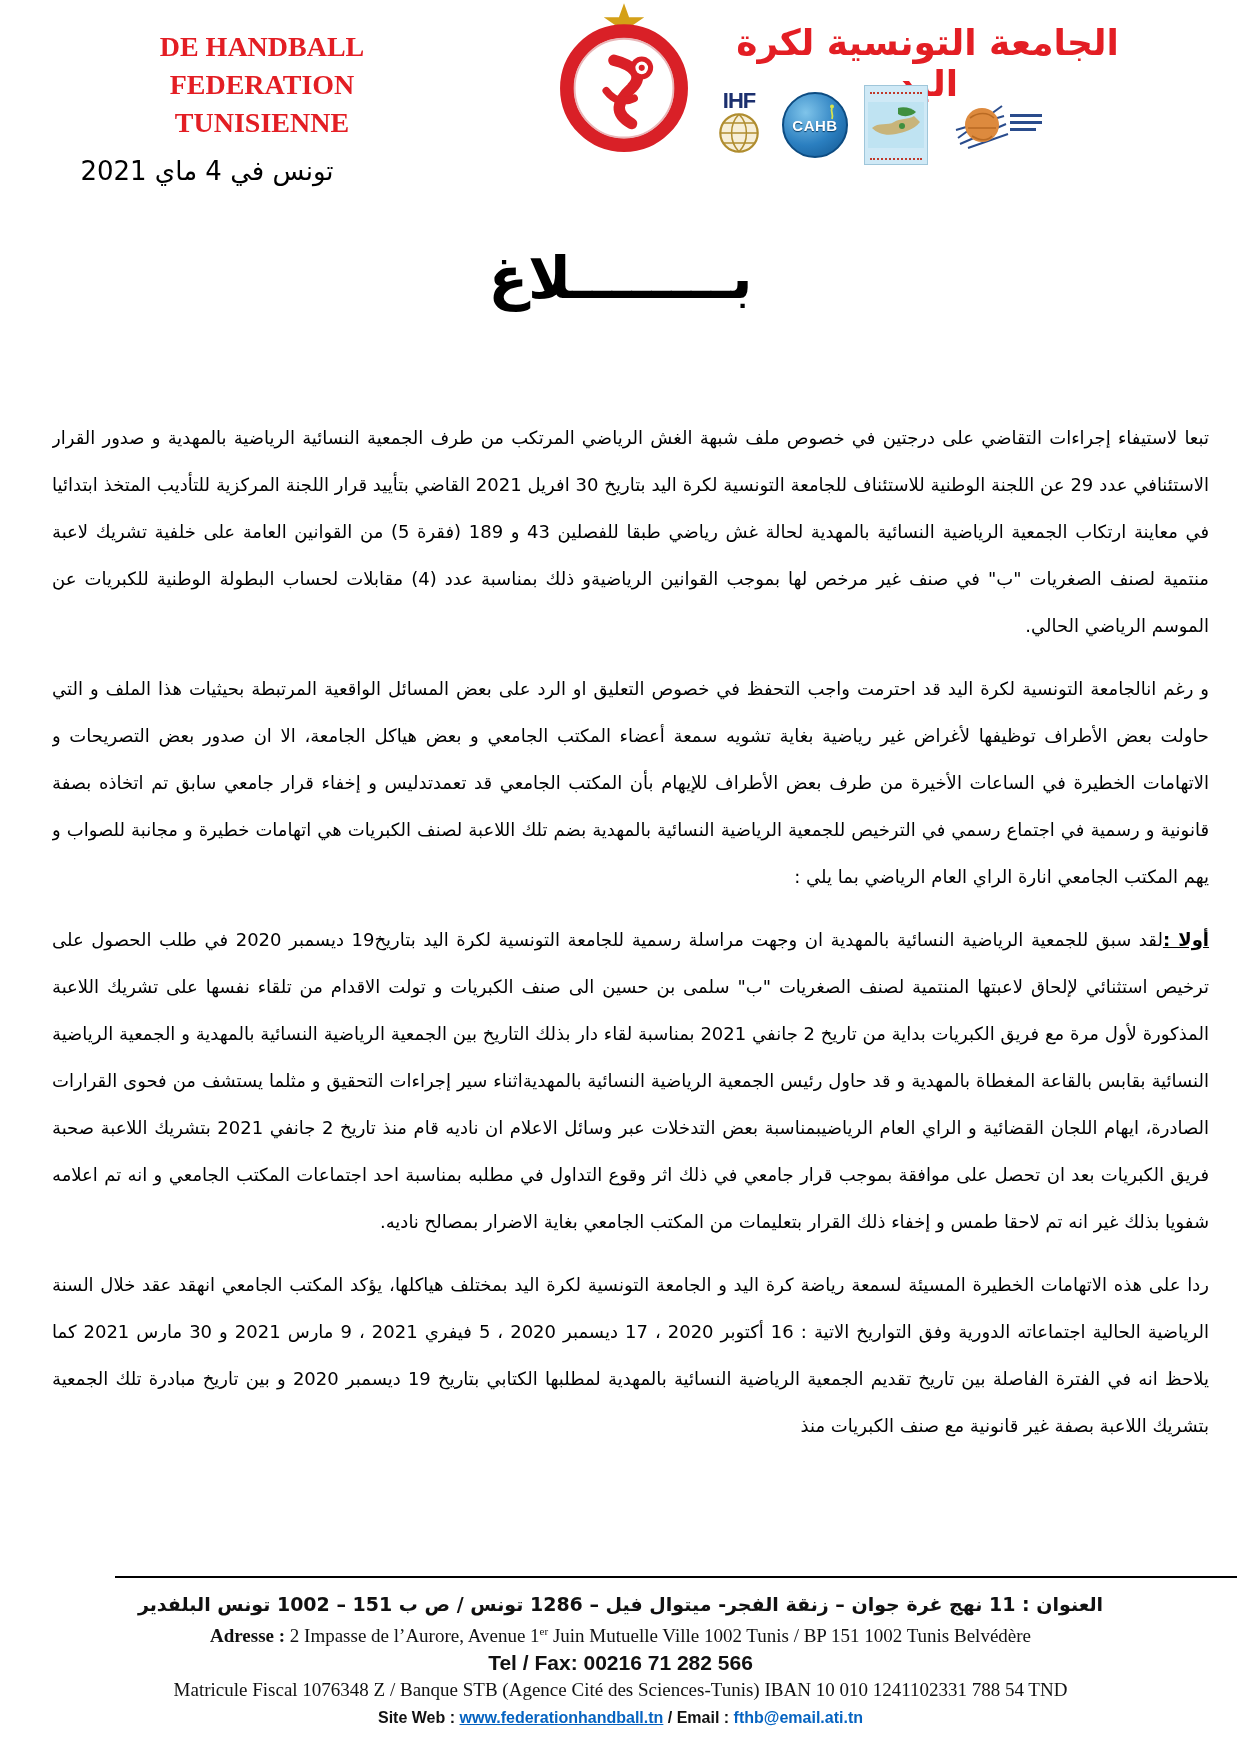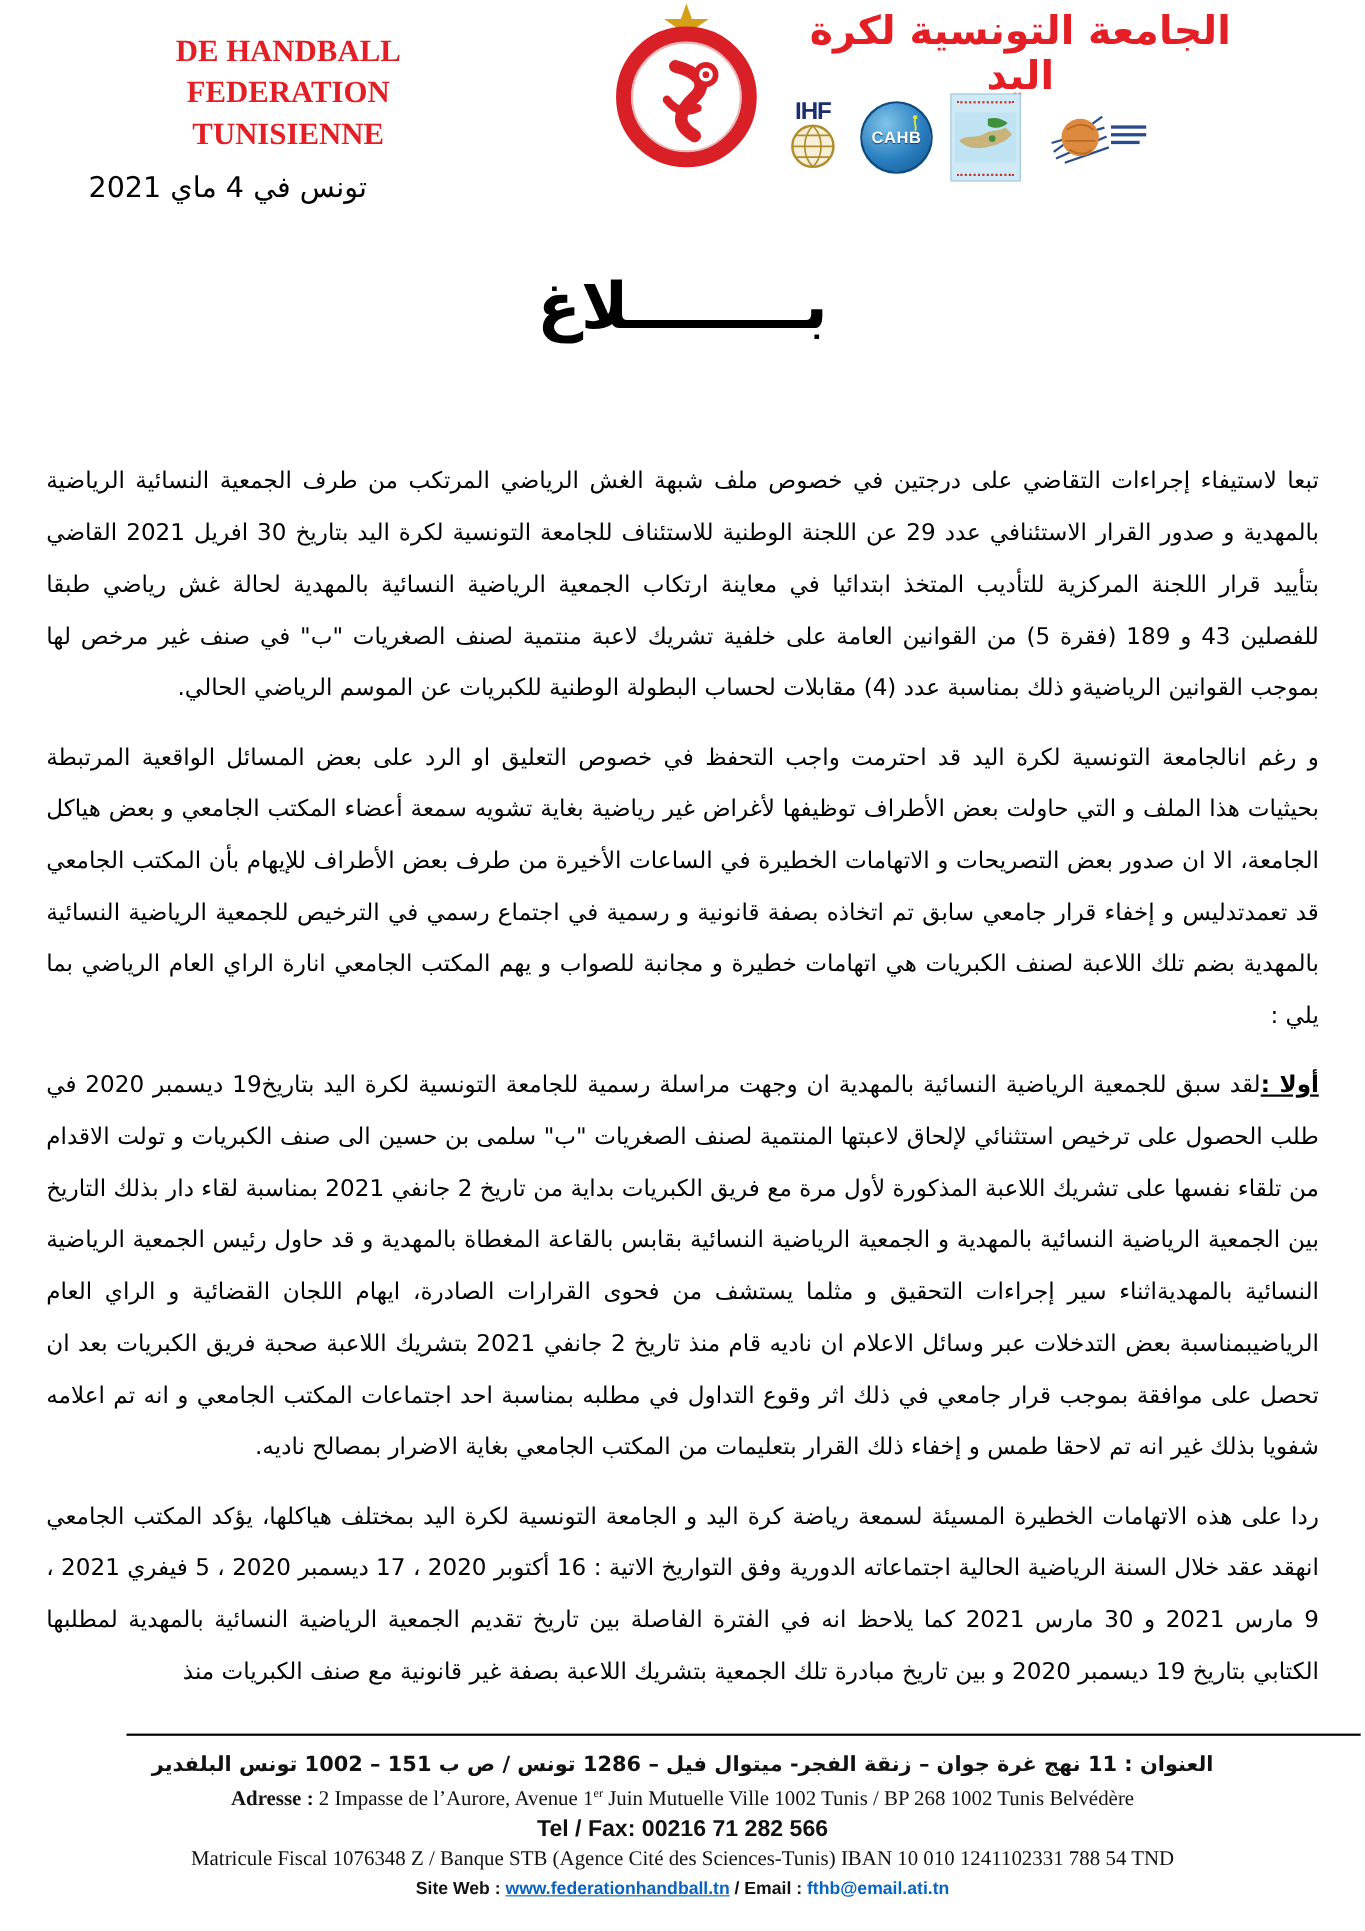--- a/index.html
+++ b/index.html
@@ -23,21 +23,21 @@
   
   .org-fr{
     position:absolute; left:92px; top:28px; width:340px;
     text-align:center;
     font-family:"Liberation Serif", serif;
     font-weight:bold; font-size:28px; line-height:38px;
     color:var(--brand-red);
   }
   .crest{position:absolute; left:538px; top:2px; width:172px; height:152px;}
   .org-ar{
-    position:absolute; left:705px; top:8px; width:445px;
+    position:absolute; left:705px; top:22px; width:445px;
     direction:rtl; text-align:center;
     font-weight:bold; font-size:36px;
     color:var(--brand-red);
   }
   .logos-row{
     position:absolute; left:712px; top:82px; width:420px; height:86px;
     display:flex; align-items:center; gap:16px;
   }
   .ihf-logo{width:54px; text-align:center;}
   .ihf-text{font-family:"Liberation Sans",sans-serif;font-weight:bold;font-size:22px;letter-spacing:-1px;color:var(--navy);line-height:20px;}
@@ -61,24 +61,24 @@
     position:absolute; left:72px; top:156px; width:270px;
     direction:rtl; text-align:center; font-size:26px; color:#000;
   }
   .doc-title{
     position:absolute; left:0; top:244px; width:100%;
     text-align:center; direction:rtl;
     font-weight:bold; font-size:58px; color:#000;
   }
   
   .body-text{
-    position:absolute; left:42px; top:414px; width:1157px; height:1150px;
+    position:absolute; left:52px; top:414px; width:1157px; height:1150px;
     overflow:hidden;
     direction:rtl; text-align:justify;
-    font-size:21px; line-height:47px; color:#000;
+    font-size:18px; line-height:47px; color:#000;
   }
   .body-text p{margin:0 0 16px 0;}
   .lead{font-weight:bold; text-decoration:underline;}
   
   .footer-rule{
     position:absolute; left:115px; right:4px; top:1576px;
     border-top:2px solid #000;
   }
   .footer{
     position:absolute; left:0; top:1590px; width:100%;
@@ -171,19 +171,19 @@
   <div class="body-text">
     <p>تبعا لاستيفاء إجراءات التقاضي على درجتين في خصوص ملف شبهة الغش الرياضي المرتكب من طرف الجمعية النسائية الرياضية بالمهدية و صدور القرار الاستئنافي عدد 29 عن اللجنة الوطنية للاستئناف للجامعة التونسية لكرة اليد بتاريخ 30 افريل 2021 القاضي بتأييد قرار اللجنة المركزية للتأديب المتخذ ابتدائيا في معاينة ارتكاب الجمعية الرياضية النسائية بالمهدية لحالة غش رياضي طبقا للفصلين 43 و 189 (فقرة 5) من القوانين العامة على خلفية تشريك لاعبة منتمية لصنف الصغريات "ب" في صنف غير مرخص لها بموجب القوانين الرياضيةو ذلك بمناسبة عدد (4) مقابلات لحساب البطولة الوطنية للكبريات عن الموسم الرياضي الحالي.</p>
     <p>و رغم انالجامعة التونسية لكرة اليد قد احترمت واجب التحفظ في خصوص التعليق او الرد على بعض المسائل الواقعية المرتبطة بحيثيات هذا الملف و التي حاولت بعض الأطراف توظيفها لأغراض غير رياضية بغاية تشويه سمعة أعضاء المكتب الجامعي و بعض هياكل الجامعة، الا ان صدور بعض التصريحات و الاتهامات الخطيرة في الساعات الأخيرة من طرف بعض الأطراف للإيهام بأن المكتب الجامعي قد تعمدتدليس و إخفاء قرار جامعي سابق تم اتخاذه بصفة قانونية و رسمية في اجتماع رسمي في الترخيص للجمعية الرياضية النسائية بالمهدية بضم تلك اللاعبة لصنف الكبريات هي اتهامات خطيرة و مجانبة للصواب و يهم المكتب الجامعي انارة الراي العام الرياضي بما يلي :</p>
     <p><span class="lead">أولا :</span><span>لقد سبق للجمعية الرياضية النسائية بالمهدية ان وجهت مراسلة رسمية للجامعة التونسية لكرة اليد بتاريخ19 ديسمبر 2020 في طلب الحصول على ترخيص استثنائي لإلحاق لاعبتها المنتمية لصنف الصغريات "ب" سلمى بن حسين الى صنف الكبريات و تولت الاقدام من تلقاء نفسها على تشريك اللاعبة المذكورة لأول مرة مع فريق الكبريات بداية من تاريخ 2 جانفي  2021 بمناسبة لقاء دار بذلك التاريخ بين الجمعية الرياضية النسائية بالمهدية و الجمعية الرياضية النسائية بقابس بالقاعة المغطاة بالمهدية و قد حاول رئيس الجمعية الرياضية النسائية بالمهديةاثناء سير إجراءات التحقيق و مثلما يستشف من فحوى القرارات الصادرة، ايهام اللجان القضائية و الراي العام الرياضيبمناسبة بعض التدخلات عبر وسائل الاعلام ان ناديه قام منذ تاريخ 2 جانفي 2021 بتشريك اللاعبة صحبة فريق الكبريات بعد ان تحصل على موافقة بموجب قرار جامعي في ذلك اثر وقوع التداول في مطلبه بمناسبة احد اجتماعات المكتب الجامعي و انه تم اعلامه شفويا بذلك غير انه تم لاحقا طمس و إخفاء ذلك القرار بتعليمات من المكتب الجامعي بغاية الاضرار بمصالح ناديه.</span></p>
     <p>ردا على هذه الاتهامات الخطيرة المسيئة لسمعة رياضة كرة اليد و الجامعة التونسية لكرة اليد بمختلف هياكلها، يؤكد المكتب الجامعي انهقد عقد خلال السنة الرياضية الحالية اجتماعاته الدورية وفق التواريخ الاتية : 16 أكتوبر 2020 ، 17 ديسمبر 2020 ، 5 فيفري 2021 ، 9 مارس 2021 و 30 مارس 2021 كما يلاحظ انه في الفترة الفاصلة بين تاريخ تقديم الجمعية الرياضية النسائية بالمهدية لمطلبها الكتابي بتاريخ 19 ديسمبر 2020 و بين تاريخ مبادرة تلك الجمعية بتشريك اللاعبة بصفة غير قانونية مع صنف الكبريات منذ</p>
   </div>
 
   <div class="footer-rule"></div>
   <div class="footer">
     <div class="f-ar">العنوان : 11 نهج غرة جوان – زنقة الفجر- ميتوال فيل – 1286 تونس / ص ب 151 – 1002 تونس البلفدير</div>
-    <div class="f-adresse"><b>Adresse :</b><span> 2 Impasse de l’Aurore, Avenue 1</span><sup>er</sup><span> Juin Mutuelle Ville 1002 Tunis / BP 268 1002 Tunis Belvédère</span></div>
+    <div class="f-adresse"><b>Adresse :</b><span> 2 Impasse de l’Aurore, Avenue 1</span><sup>er</sup><span> Juin Mutuelle Ville 1002 Tunis / BP 151 1002 Tunis Belvédère</span></div>
     <div class="f-telfax">Tel / Fax: 00216 71 282 566</div>
     <div class="f-fiscal">Matricule Fiscal 1076348 Z / Banque STB (Agence Cité des Sciences-Tunis) IBAN 10 010 1241102331 788 54 TND</div>
     <div class="f-web"><span>Site Web : </span><a href="#" class="link-underline">www.federationhandball.tn</a><span> / Email : </span><a href="#" class="link-plain">fthb@email.ati.tn</a></div>
   </div>
 
 </div>
 
 </body></html>

